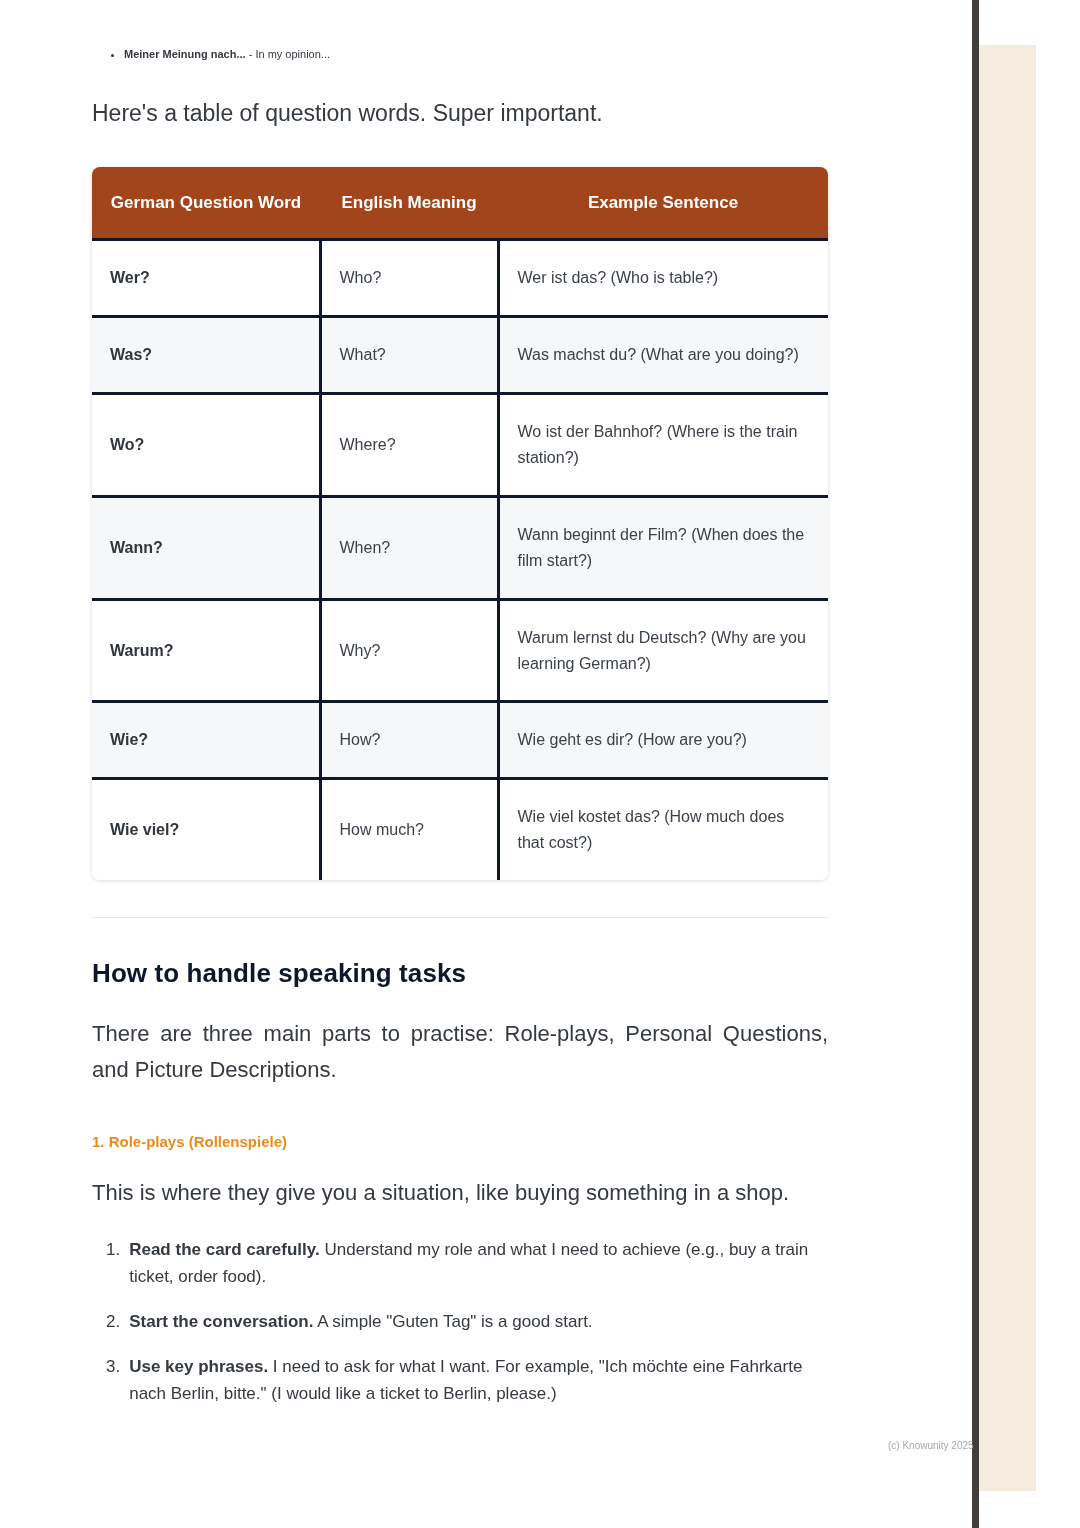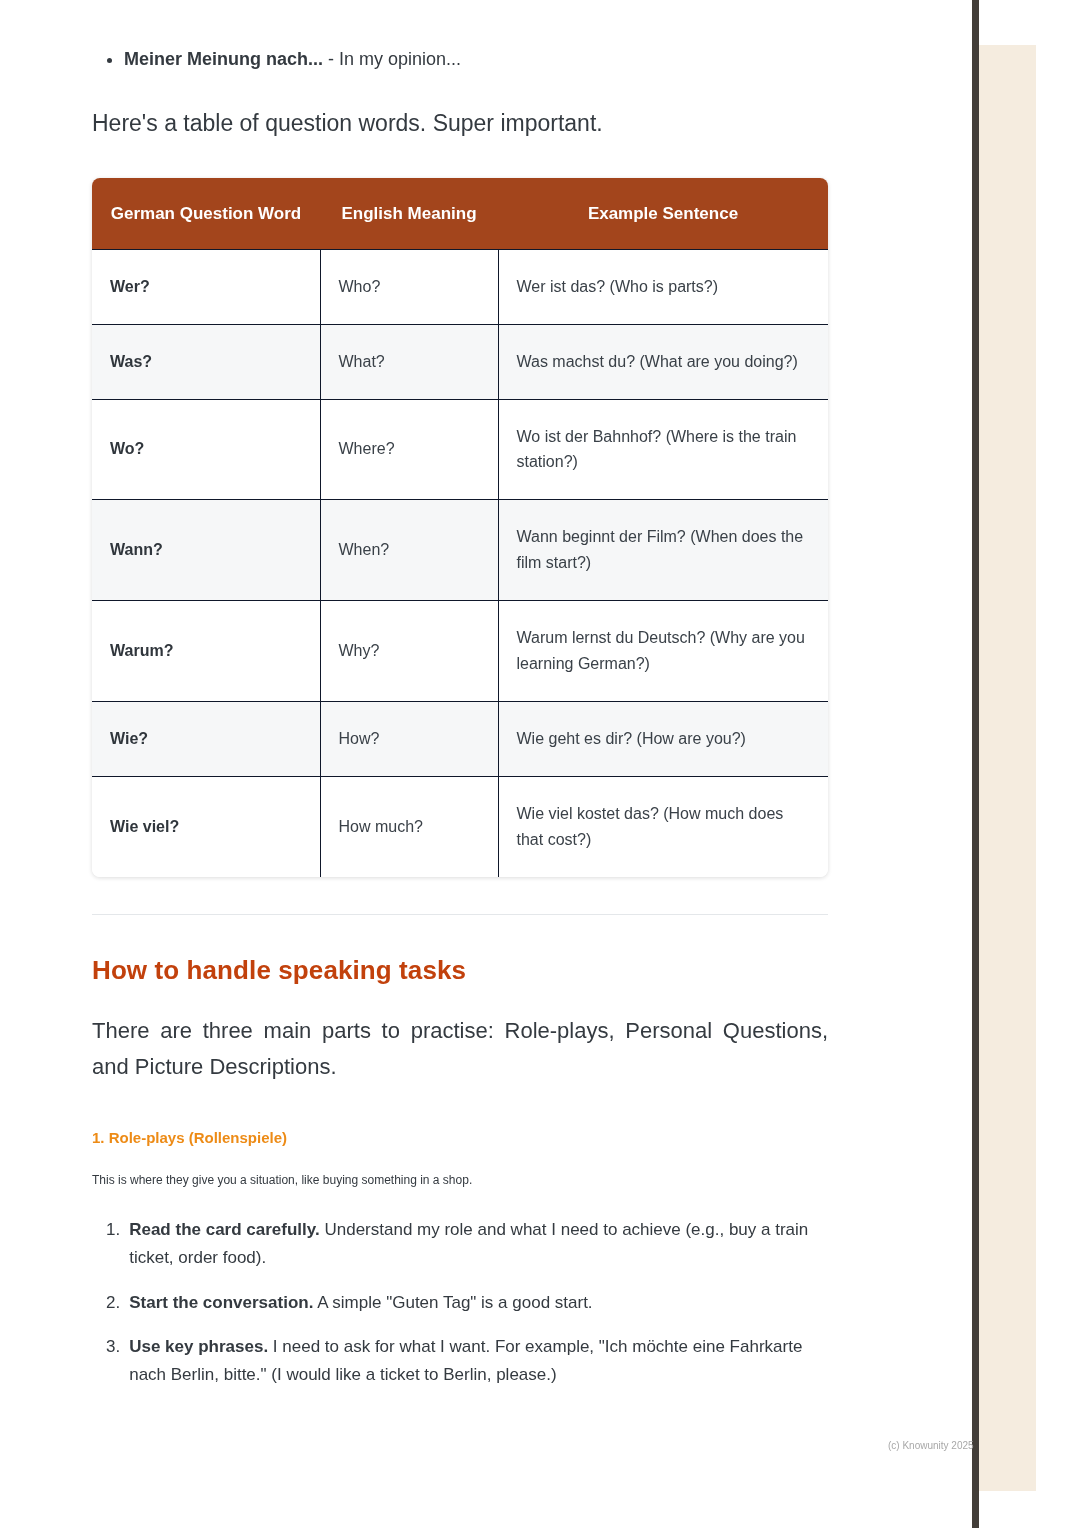--- a/index.html
+++ b/index.html
@@ -19,21 +19,21 @@
     width: 736px;
   }
 
   
   ul.bullet-list {
     margin: 0 0 0 14px;
     padding: 0 0 0 18px;
     list-style: disc;
   }
   ul.bullet-list li {
-    font-size: 18px;
+    font-size: 11px;
     line-height: 1.5;
     color: #343a40;
   }
   .b { font-weight: 700; }
 
   p.intro {
     margin: 33px 0 0 0;
     font-size: 23px;
     line-height: 1.5;
   }
@@ -58,21 +58,21 @@
     font-size: 17px;
     text-align: center;
     vertical-align: middle;
     padding: 22px 18px;
     line-height: 1.6;
   }
   table.qtable th.col-de { width: 192px; }
   table.qtable th.col-en { width: 142px; }
   table.qtable tbody td {
     padding: 24px 18px;
-    border: 1px solid #0f172a;
+    border: 3px solid #0f172a;
     vertical-align: middle;
     line-height: 1.62;
     color: #3a4148;
     background: #ffffff;
   }
   table.qtable tbody tr:nth-child(even) td { background: #f6f7f8; }
   table.qtable tbody td.qw { font-weight: 700; color: #30363c; }
   table.qtable tbody tr td:first-child { border-left: none; }
   table.qtable tbody tr td:last-child { border-right: none; }
   table.qtable tbody tr:last-child td { border-bottom: none; }
@@ -80,38 +80,38 @@
   hr.divider {
     margin: 37px 0 0 0;
     border: none;
     border-top: 1px solid #e4e7ea;
   }
 
   h2.section-title {
     margin: 40px 0 0 0;
     font-size: 26px;
     font-weight: 700;
-    color: #c2410c;
+    color: #0f172a;
     letter-spacing: 0.1px;
   }
   p.section-intro {
     margin: 27px 0 0 0;
     font-size: 22px;
     line-height: 1.65;
     text-align: justify;
   }
   h3.sub-title {
     margin: 44px 0 0 0;
     font-size: 15px;
     font-weight: 700;
     color: #ed8b16;
   }
   p.sub-intro {
     margin: 25px 0 0 0;
-    font-size: 12px;
+    font-size: 22px;
     line-height: 1.6;
   }
 
   ol.steps {
     margin: 26px 0 0 0;
     padding: 0 0 0 14px;
     list-style: none;
   }
   ol.steps li {
     display: flex;
@@ -170,21 +170,21 @@
           <tr>
             <th class="col-de">German Question Word</th>
             <th class="col-en">English Meaning</th>
             <th class="col-ex">Example Sentence</th>
           </tr>
         </thead>
         <tbody>
           <tr>
             <td class="qw">Wer?</td>
             <td>Who?</td>
-            <td>Wer ist das? (Who is parts?)</td>
+            <td>Wer ist das? (Who is table?)</td>
           </tr>
           <tr>
             <td class="qw">Was?</td>
             <td>What?</td>
             <td>Was machst du? (What are you doing?)</td>
           </tr>
           <tr>
             <td class="qw">Wo?</td>
             <td>Where?</td>
             <td>Wo ist der Bahnhof? (Where is the train station?)</td>

